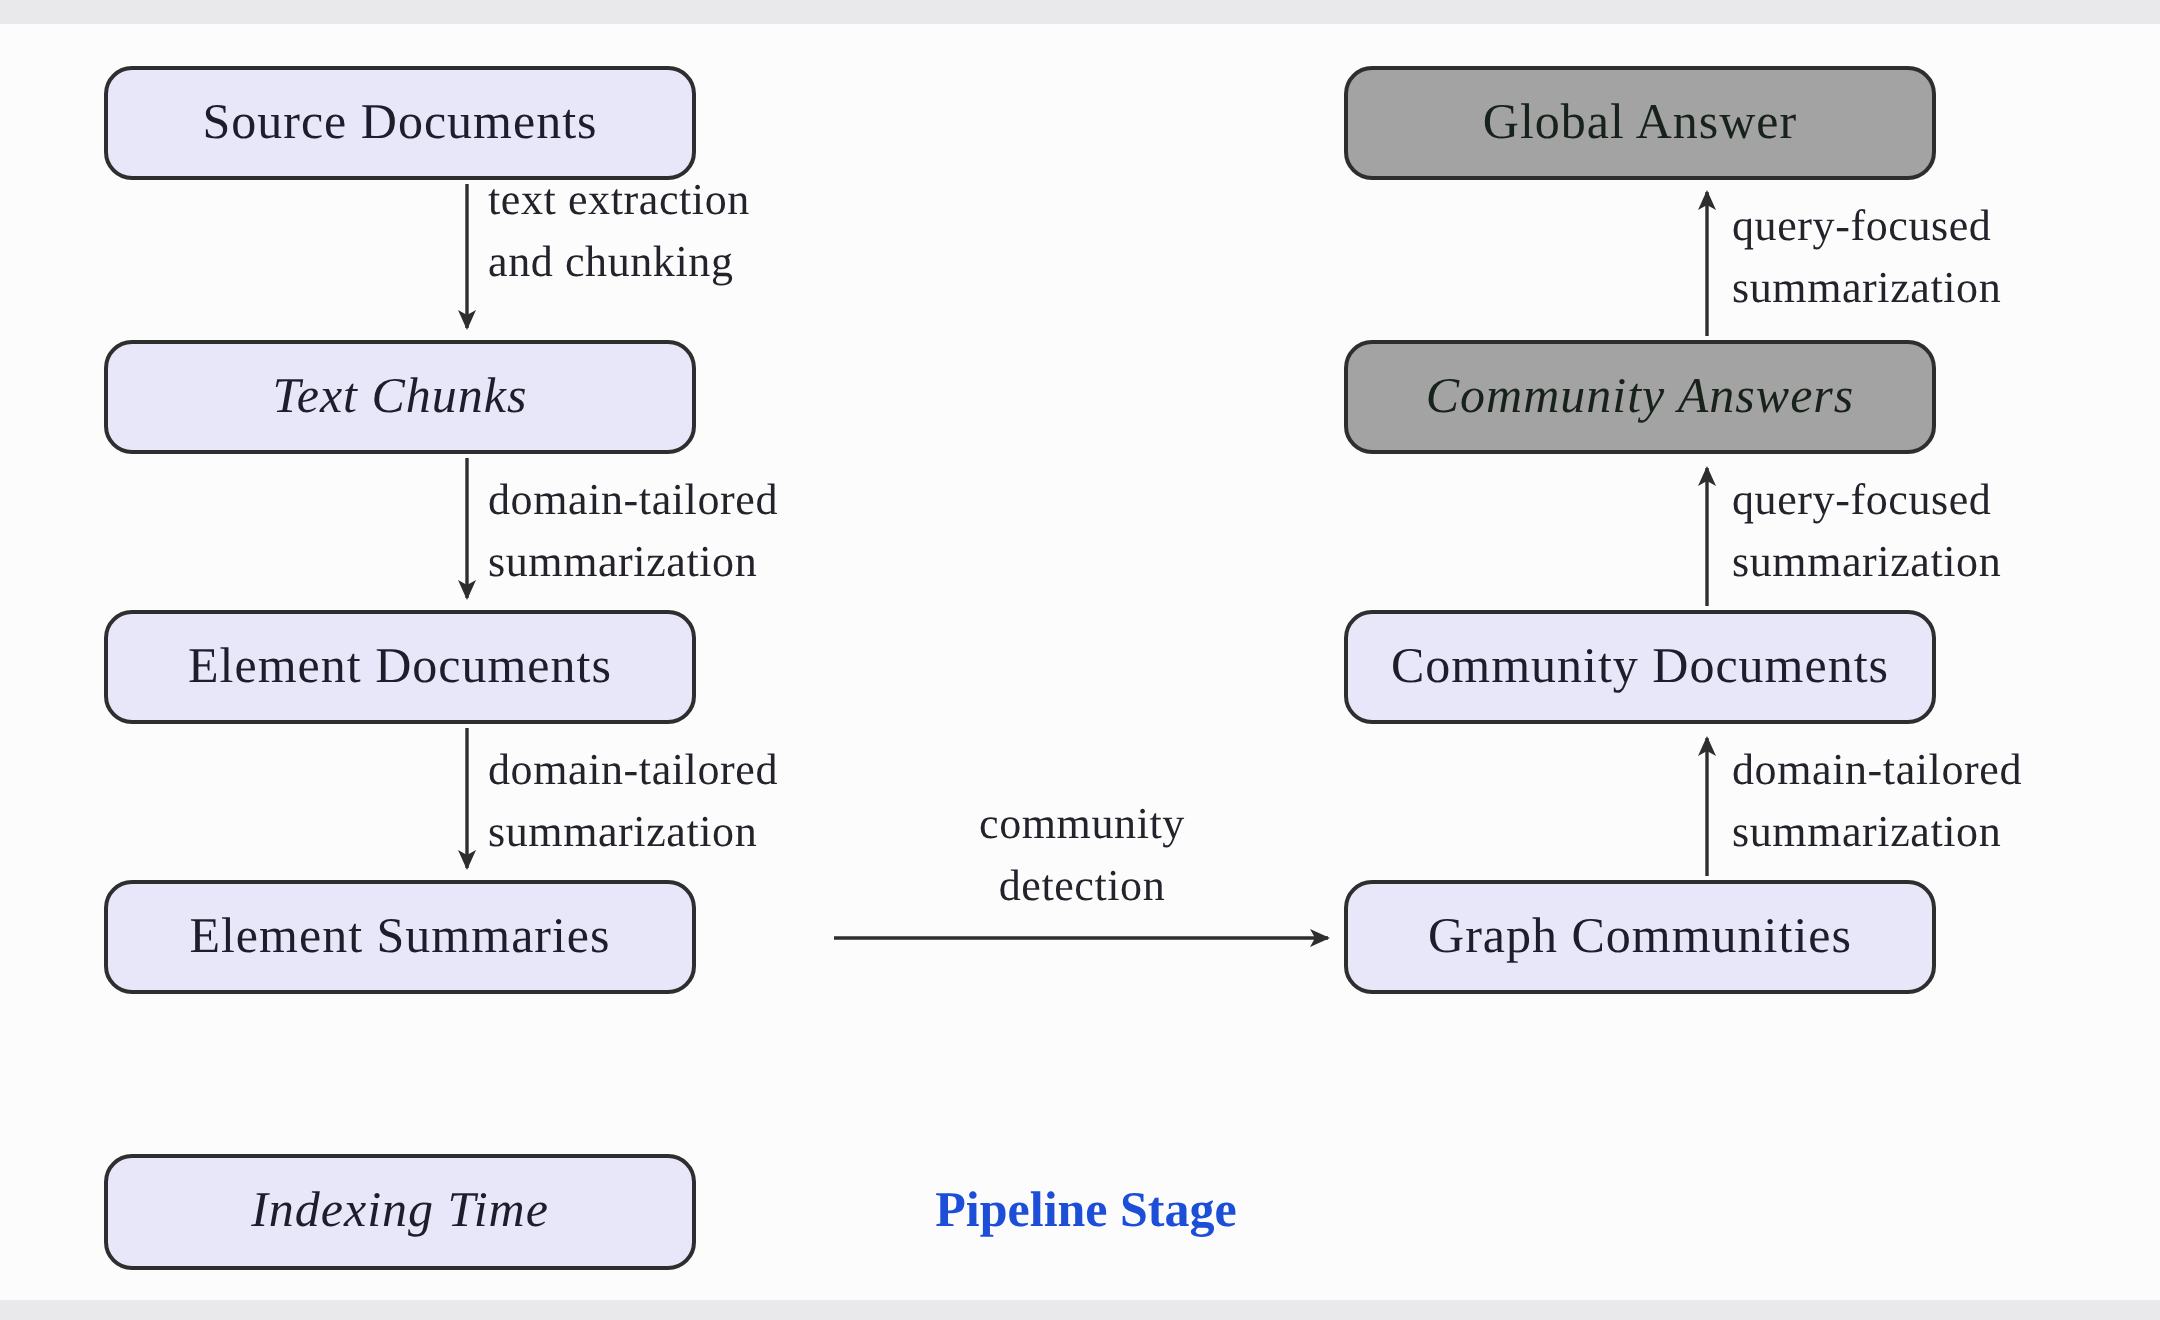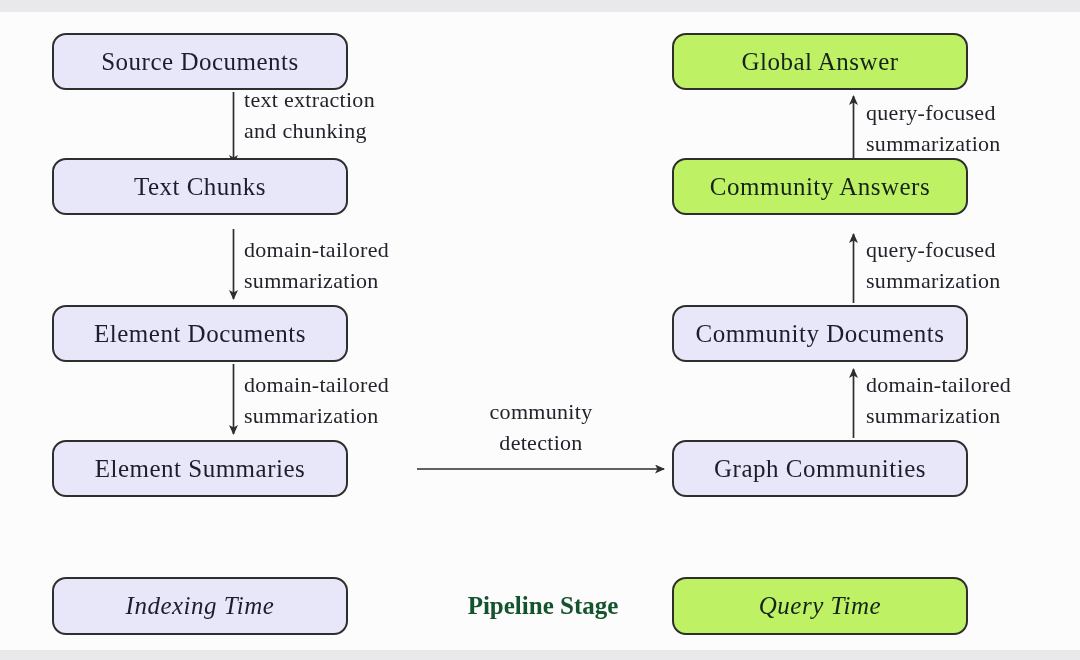--- a/index.html
+++ b/index.html
@@ -27,26 +27,26 @@
     width: 296px; height: 57px;
     border: 2px solid #2e2e2e;
     border-radius: 14px;
     box-sizing: border-box;
     display: flex; align-items: center; justify-content: center;
     font-size: 25px;
     color: #1d1d2b;
     letter-spacing: 0.5px;
   }
   .lav { background: #e7e7f9; }
-  .grn { background: #bef264; color: #17221b; }
+  .grn { background: #a3a3a3; color: #17221b; }
 
   .col-left  { left: 52px; }
   .col-right { left: 672px; }
   .row1 { top: 33px; }
-  .row2 { top: 158px; }
+  .row2 { top: 170px; font-style: italic; }
   .row3 { top: 305px; }
   .row4 { top: 440px; }
   .rowL { top: 577px; height: 58px; }
 
   .edge-label {
     position: absolute;
     font-size: 22px;
     line-height: 31px;
     color: #23232b;
     white-space: pre-line;
@@ -62,21 +62,21 @@
     left: 411px; top: 396px; width: 260px;
     text-align: center;
   }
 
   .legend-stage {
     position: absolute;
     left: 413px; top: 577px; width: 260px; height: 58px;
     display: flex; align-items: center; justify-content: center;
     font-weight: bold;
     font-size: 25px;
-    color: #14532d;
+    color: #1d4ed8;
   }
   .legend-box { font-style: italic; }
 </style>
 </head>
 <body>
 
 <div class="canvas">
 
   <div class="strip top"></div>
   <div class="strip bottom"></div>
@@ -116,15 +116,14 @@
 detection</div>
   <div class="edge-label el-6">domain-tailored
 summarization</div>
   <div class="edge-label el-5">query-focused
 summarization</div>
   <div class="edge-label el-4">query-focused
 summarization</div>
 
   <div class="node lav legend-box col-left rowL">Indexing Time</div>
   <div class="legend-stage">Pipeline Stage</div>
-  <div class="node grn legend-box col-right rowL">Query Time</div>
 
 </div>
 
 </body></html>

